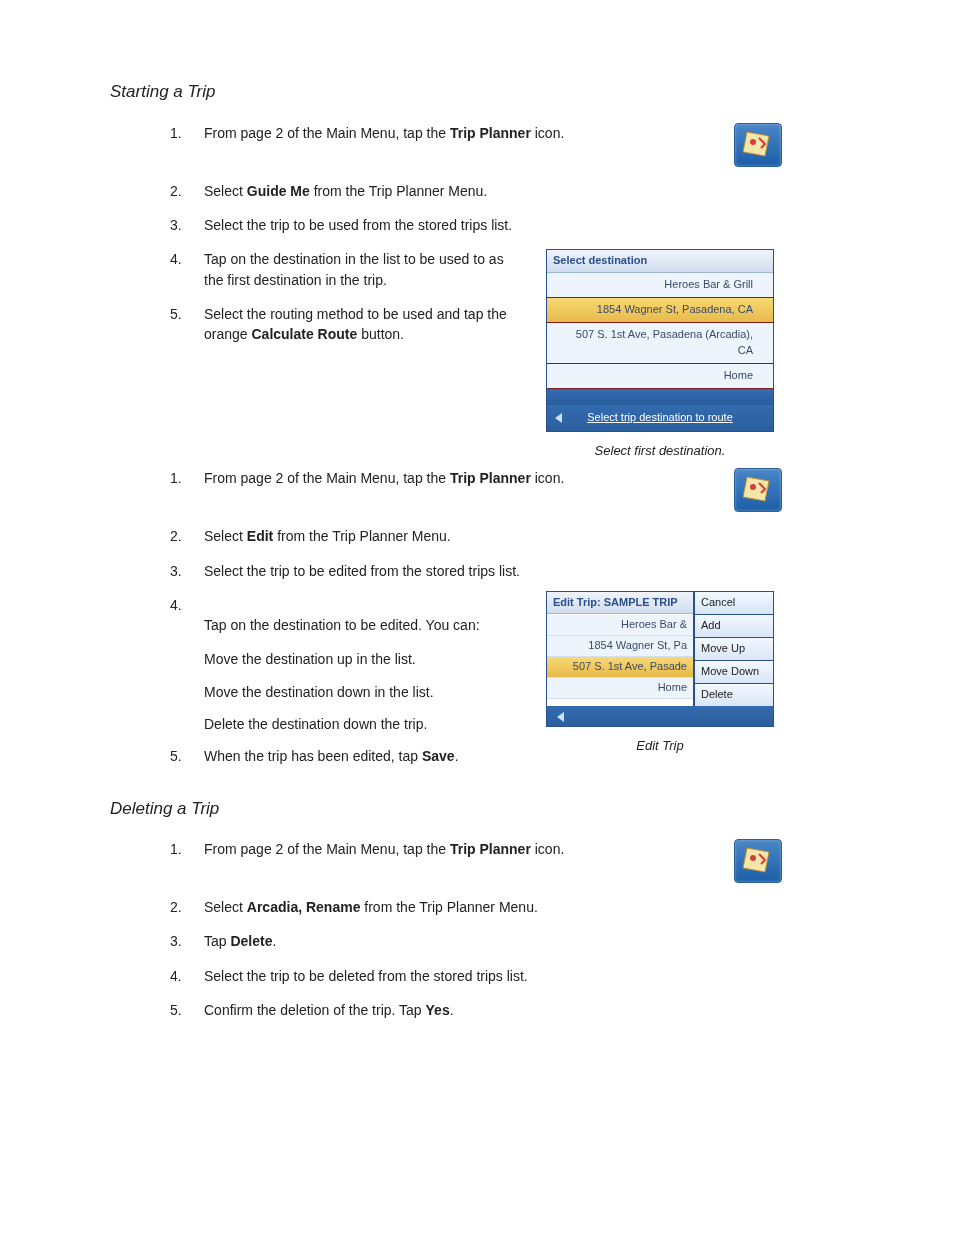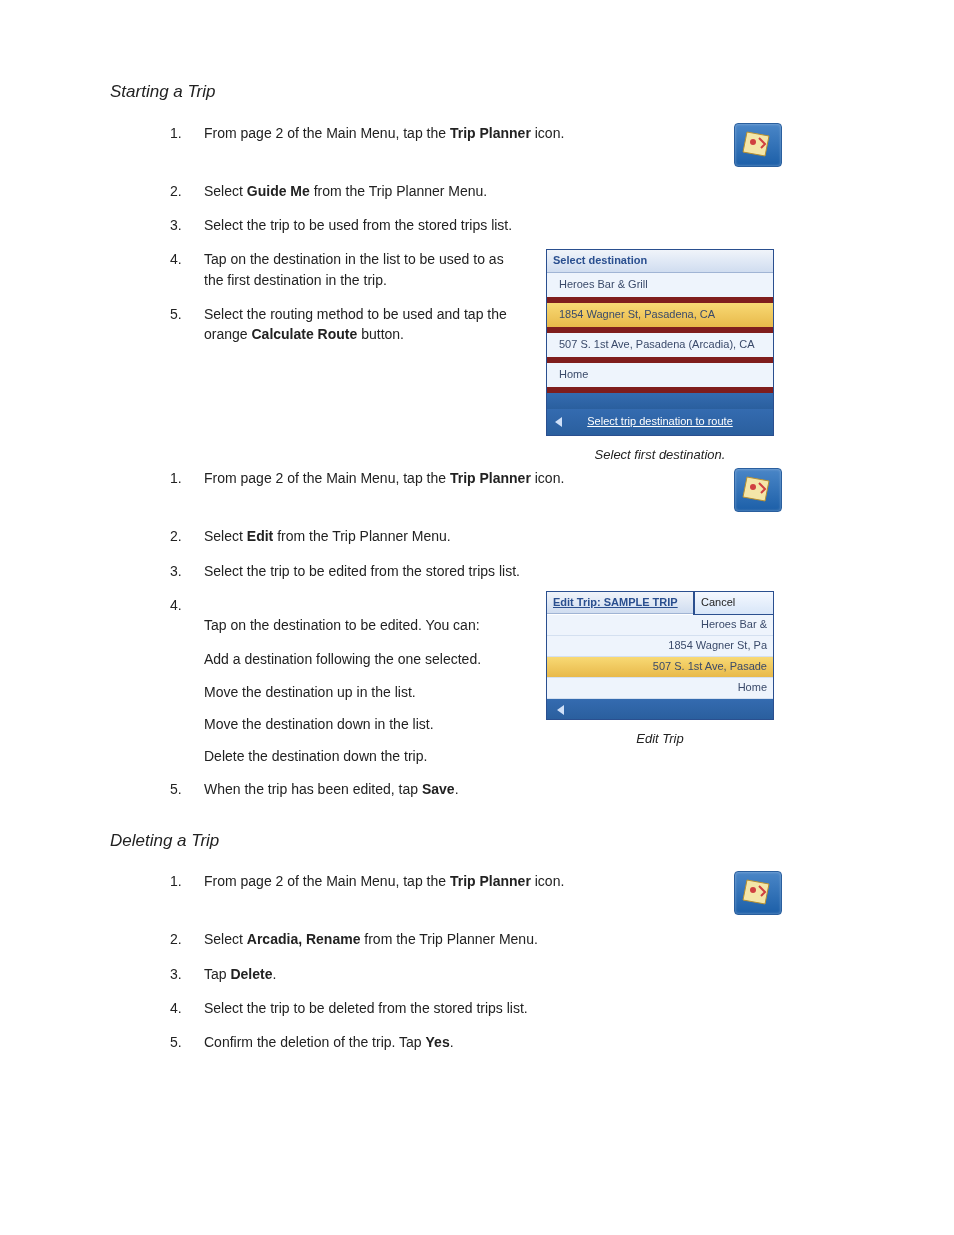--- a/index.html
+++ b/index.html
@@ -68,23 +68,23 @@
     margin-top: 4px;
   }
   .fig-select .hdr {
     background: linear-gradient(#f0f4fa, #d0ddf0);
     color: #2a4f8f;
     font-weight: bold;
     padding: 3px 6px;
     border-bottom: 1px solid #a0b4d4;
   }
   .fig-select .item {
-    text-align: left;
-    padding: 4px 12px;
-    border-bottom: 6px solid #7f1d1d;
+    text-align: right;
+    padding: 4px 20px;
+    border-bottom: 1px solid #7f1d1d;
     background: #eef4fc;
     color: #3a4a6a;
   }
   .fig-select .item.sel {
     background: linear-gradient(#f8d974, #e8b94a);
     color: #3a4a6a;
   }
   .fig-select .spacer {
     height: 16px;
     background: linear-gradient(#346bb0, #2a5f9e);
@@ -258,47 +258,52 @@
   <li>
         <span class="num">3.</span>
     <span class="txt wide">Select the trip to be edited from the stored trips list.</span>
   </li>
 </ol>
 
 <div class="rel">
   <div class="fig-wrap" style="top:-4px;">
     <div class="fig-edit">
       <div style="display:flex;">
-        <div class="hdr" style="flex:1;text-decoration:underline;">Edit Trip: SAMPLE TRIP</div>
+        <div class="hdr" style="flex:1;">Edit Trip: SAMPLE TRIP</div>
         <div style="width:78px;border-left:2px solid #2a4f8f;">
           <div class="btn" style="padding:3px 6px;border-bottom:1px solid #2a4f8f;background:linear-gradient(#f4f8ff,#d8e6f8);font-size:11px;">Cancel</div>
         </div>
       </div>
       <div class="body">
         <div class="list">
           <div class="row-i">Heroes Bar &amp;</div>
           <div class="row-i">1854 Wagner St, Pa</div>
           <div class="row-i sel">507 S. 1st Ave, Pasade</div>
           <div class="row-i">Home</div>
         </div>
+        <div class="menu">
+          <div class="btn">Add</div>
+          <div class="btn">Move Up</div>
+          <div class="btn">Move Down</div>
+          <div class="btn">Delete</div>
+        </div>
       </div>
       <div class="bot">
         <span class="arrow"></span>
       </div>
     </div>
     <div class="caption">Edit Trip</div>
   </div>
 
   <ol>
     <li>
           <span class="num">4.</span>
       <span class="txt" style="max-width:300px;margin-top:20px;">Tap on the destination to be edited.  You can:</span>
     </li>
   </ol>
-  <div class="sub">Add a destination following the one selected.</div>
   <div class="sub">Move the destination up in the list.</div>
   <div class="sub">Move the destination down in the list.</div>
   <div class="sub">Delete the destination down the trip.</div>
   <ol>
     <li>
           <span class="num">5.</span>
       <span class="txt wide"><span>When the trip has been edited, tap </span><b>Save</b><span>.</span></span>
     </li>
   </ol>
 </div>

